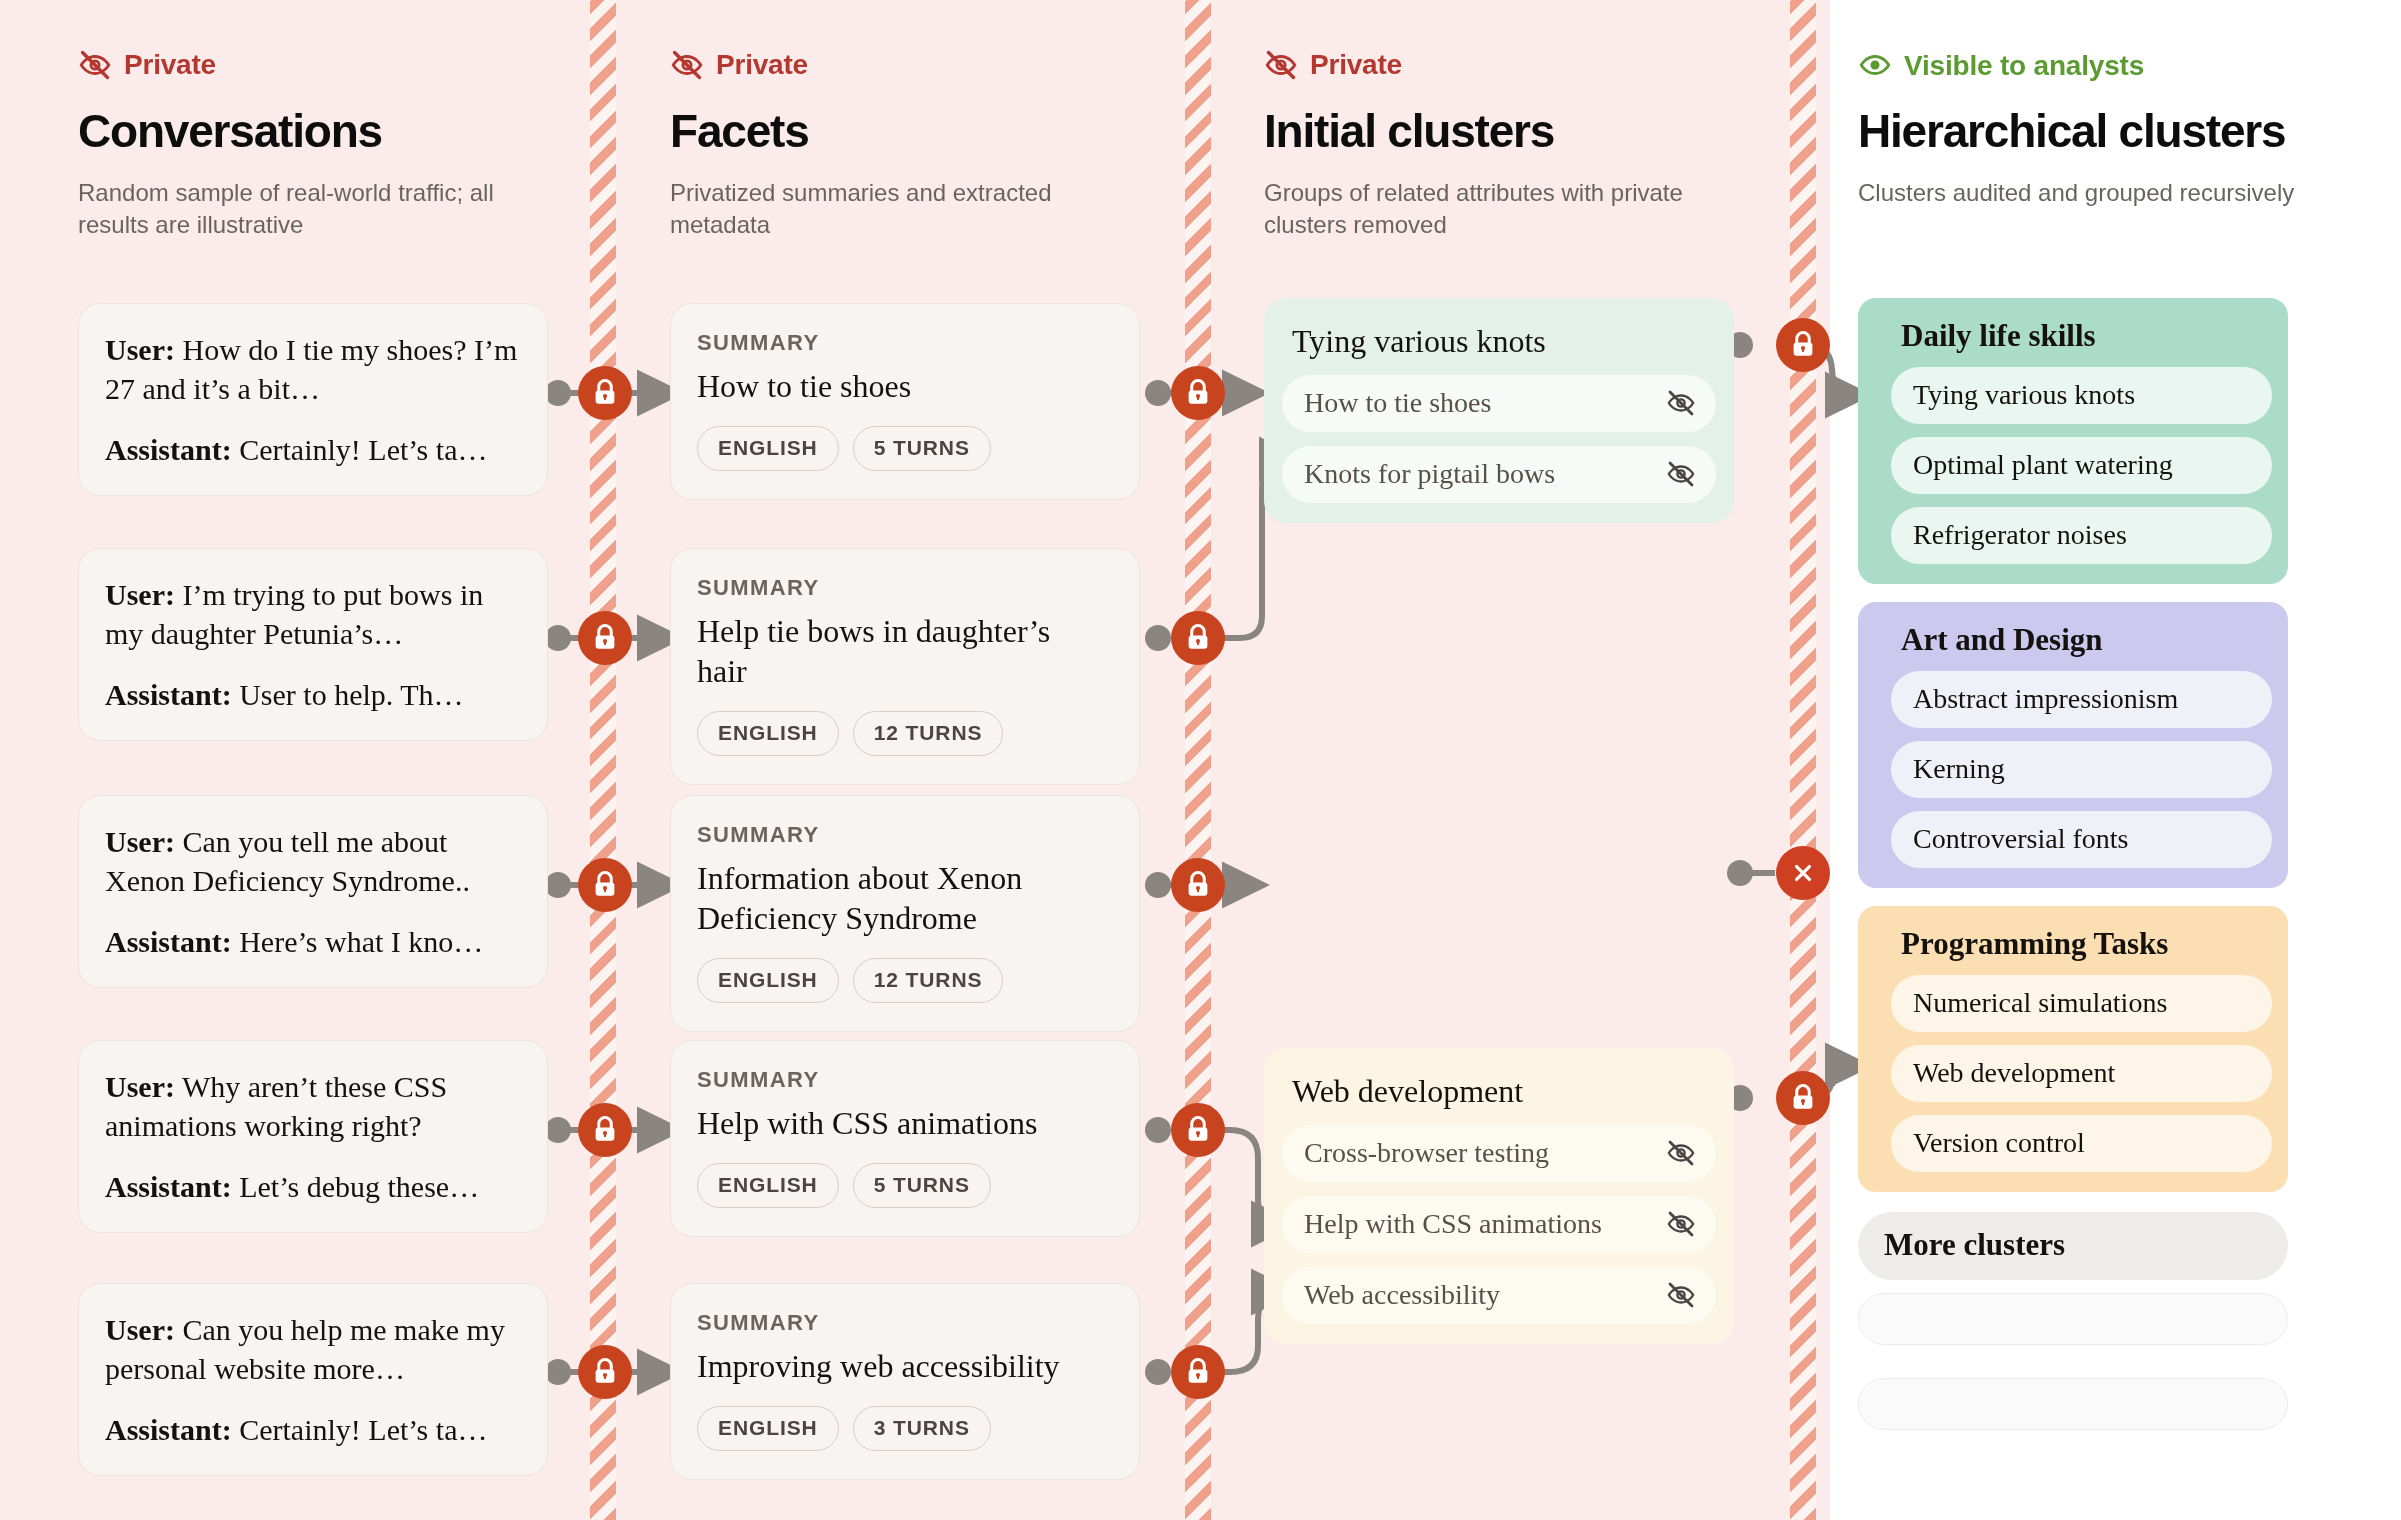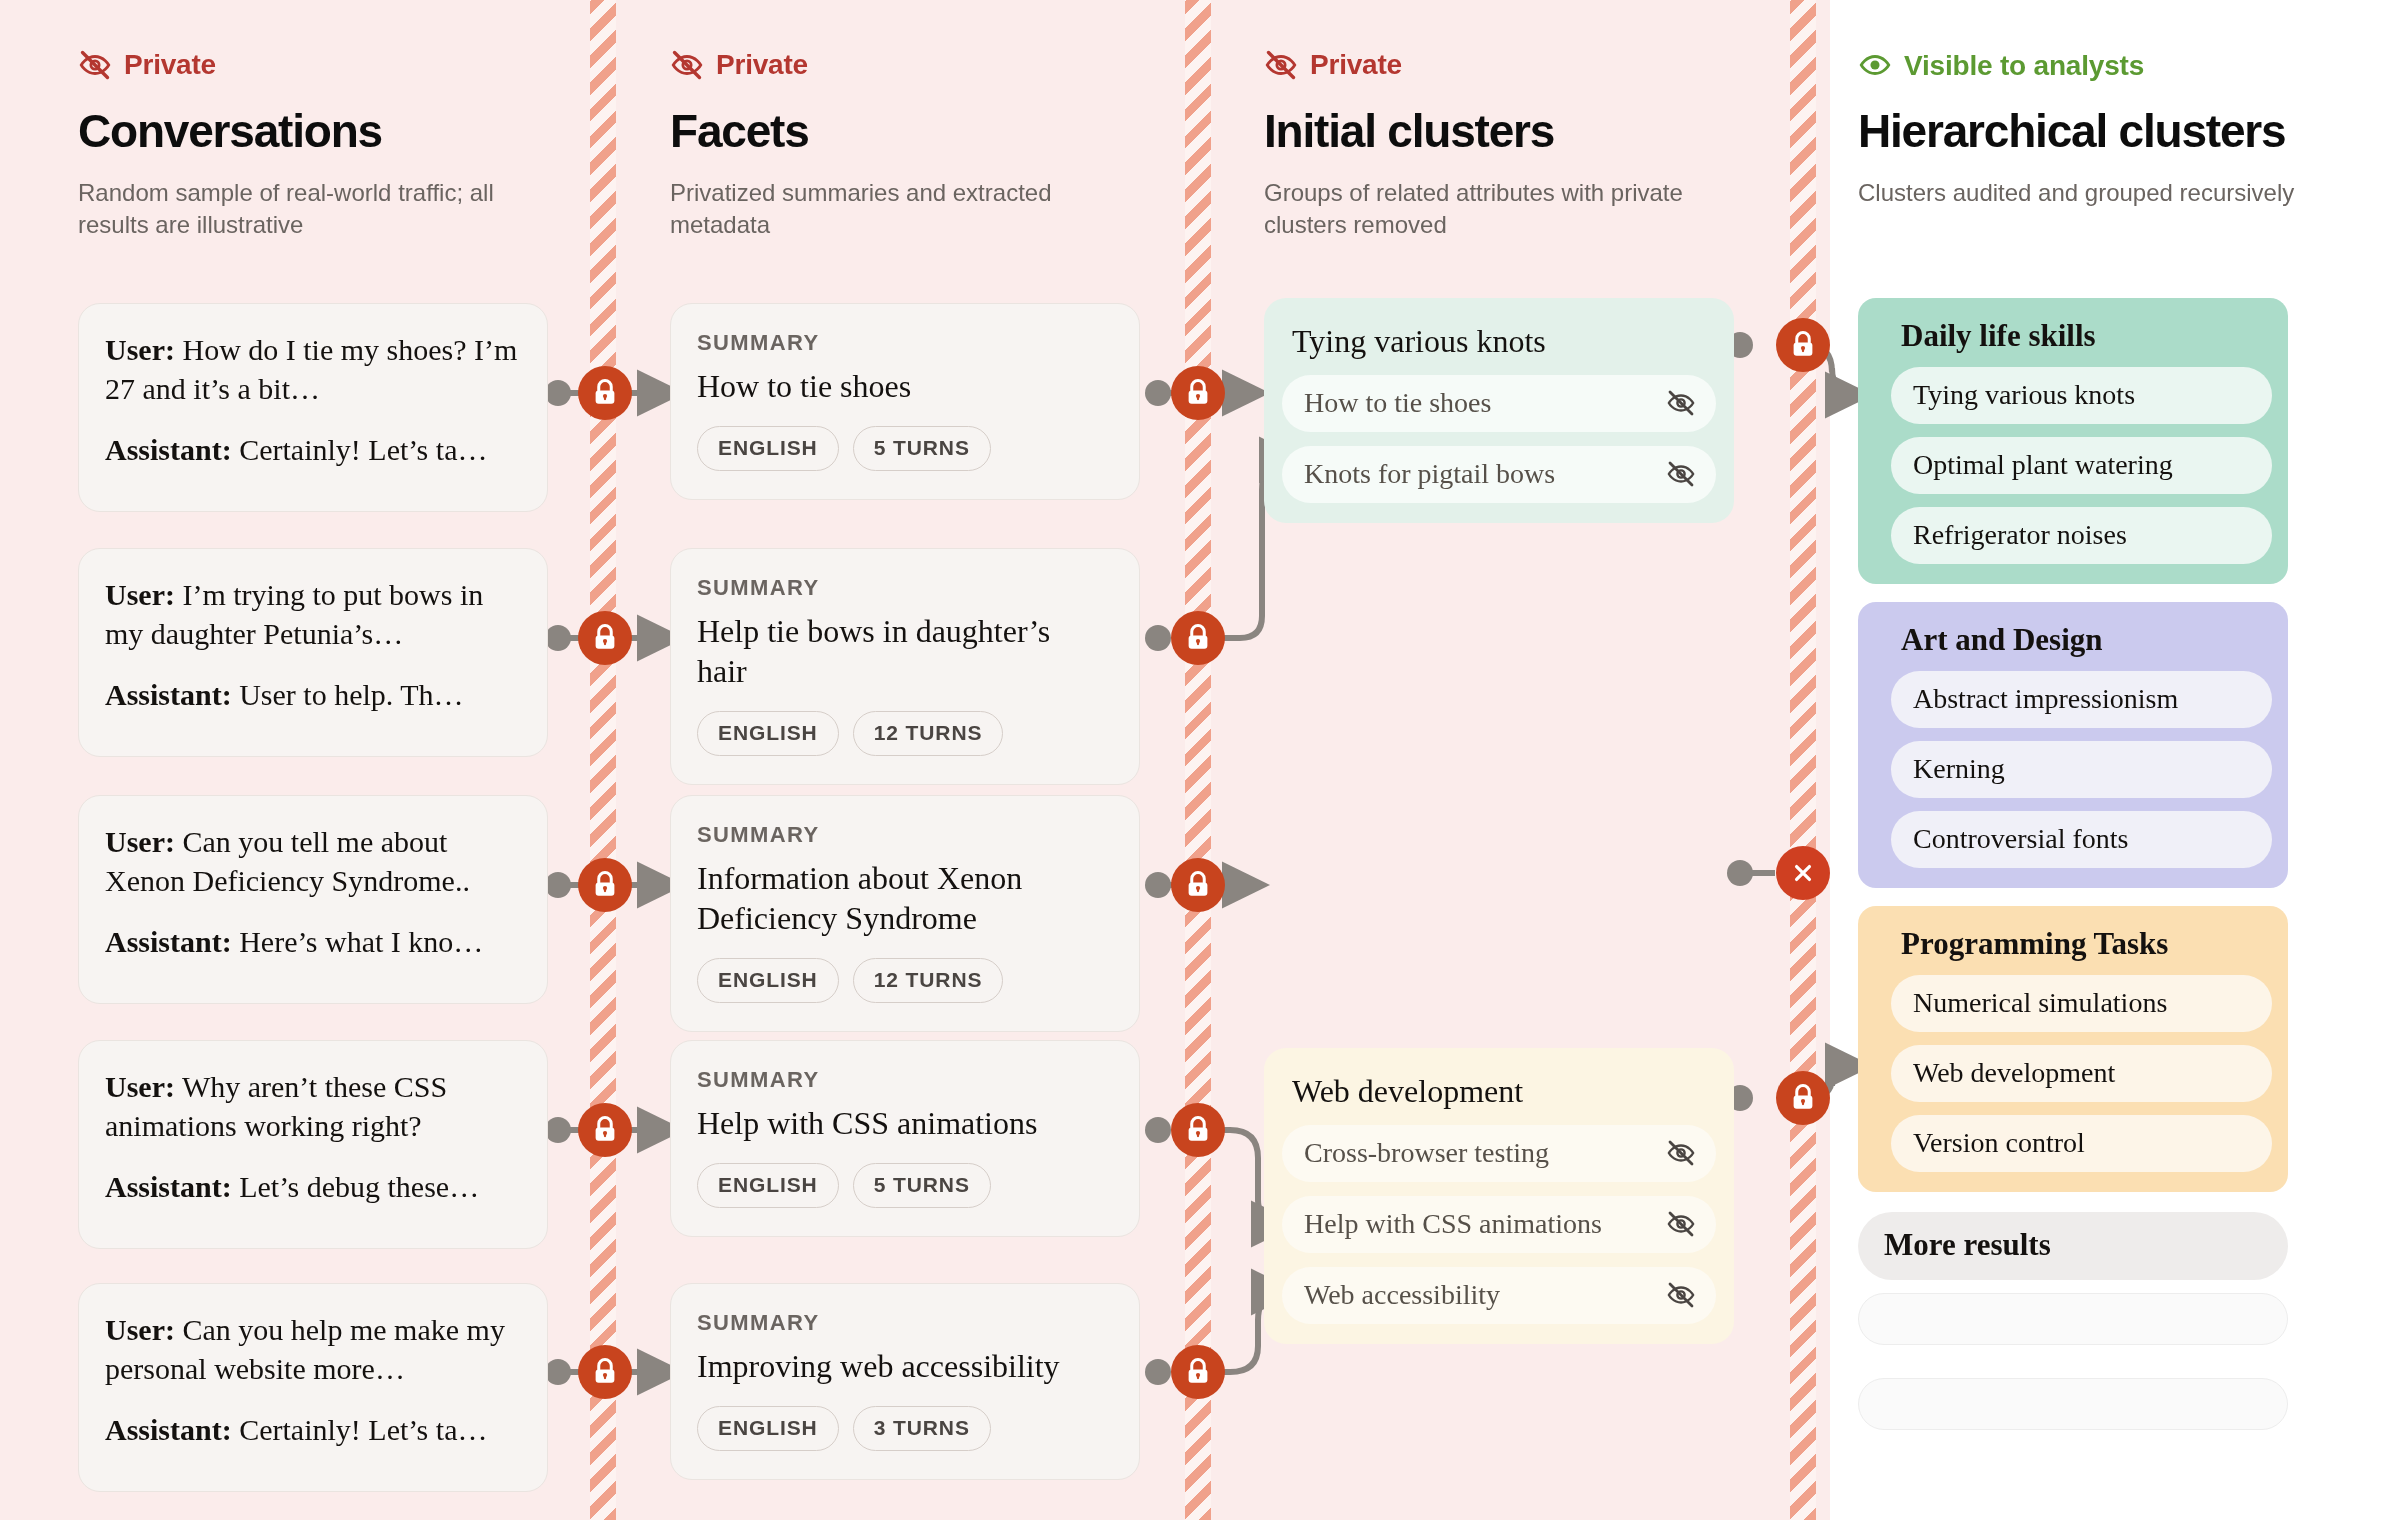--- a/index.html
+++ b/index.html
@@ -90,21 +90,21 @@
   }
 
   
   .conv-card {
     position: absolute;
     width: 470px;
     box-sizing: border-box;
     background: #f7f4f2;
     border: 1px solid #eae4e0;
     border-radius: 22px;
-    padding: 26px 26px 42px 26px;
+    padding: 26px 26px 26px 26px;
   }
   .conv-line {
     font-family: "Liberation Serif", serif;
     font-size: 30px;
     line-height: 1.3;
     color: #14110f;
   }
   .conv-line + .conv-line { margin-top: 22px; }
   .conv-line b { font-weight: bold; }
 
@@ -587,18 +587,18 @@
       <div class="hpill" style="background:#f0f0f8;">Controversial fonts</div>
     </div>
 
     <div class="hcluster" style="top:906px; background:#fbdfb2;">
       <div class="hcluster-title">Programming Tasks</div>
       <div class="hpill" style="background:#fdf5e8;">Numerical simulations</div>
       <div class="hpill" style="background:#fdf5e8;">Web development</div>
       <div class="hpill" style="background:#fdf5e8;">Version control</div>
     </div>
 
-    <div class="more-bar" style="top:1212px;">More results</div>
+    <div class="more-bar" style="top:1212px;">More clusters</div>
     <div class="ghost-bar" style="top:1293px;"></div>
     <div class="ghost-bar" style="top:1378px;"></div>
   </div>
 
 </div>
 
 </body></html>

